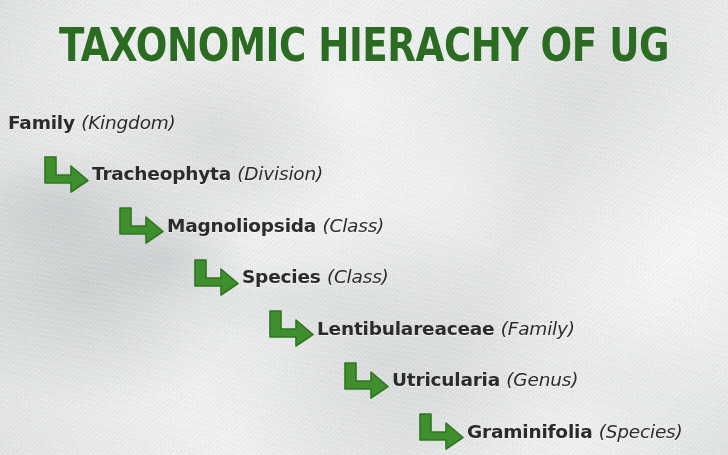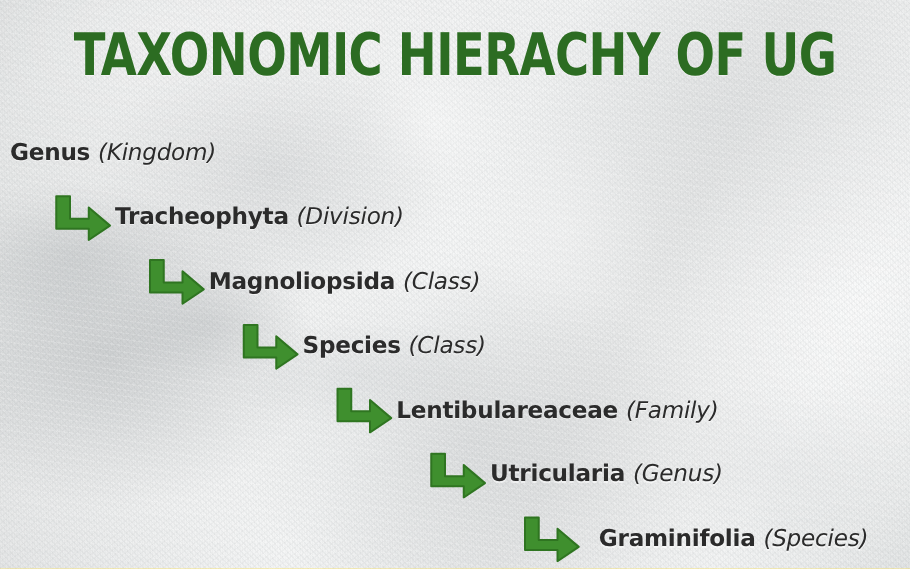--- a/index.html
+++ b/index.html
@@ -8,21 +8,21 @@
     font-family:"DejaVu Sans", sans-serif;
     background:#e9eaea;
     position:relative;
   }
 
   
   #stage{
     position:absolute;inset:0;
     width:728px;height:455px;
     overflow:hidden;
-    background:#fde047;
+    background:#5eead4;
   }
   .tex{position:absolute;inset:0;pointer-events:none;}
 
   
   .tex-a{
     background:
       radial-gradient(ellipse 240px 180px at 12% 62%, rgba(150,155,158,.34), rgba(150,155,158,0) 70%),
       radial-gradient(ellipse 200px 150px at 30% 30%, rgba(168,172,175,.26), rgba(168,172,175,0) 70%),
       radial-gradient(ellipse 260px 200px at 52% 78%, rgba(158,163,166,.22), rgba(158,163,166,0) 72%),
       radial-gradient(ellipse 300px 220px at 78% 20%, rgba(188,192,194,.20), rgba(188,192,194,0) 75%),
@@ -109,21 +109,21 @@
 <div id="stage">
   <div class="tex tex-a"></div>
   <div class="tex tex-b"></div>
   <div class="tex tex-c"></div>
   <div class="tex tex-d"></div>
 
   <div id="title">TAXONOMIC HIERACHY OF UG</div>
 
   <div id="tree">
       <div class="row noarrow" style="top: 100px; left: 8px;">
-        <span class="label"><span>Genus</span><span class="rank">(Kingdom)</span></span>
+        <span class="label"><span>Family</span><span class="rank">(Kingdom)</span></span>
       </div>
       <div class="row" style="top: 151.5px; left: 38px;">
         <svg class="arrow" viewBox="0 0 52 38">
           <path d="M7 2 H18 V20 H33 V11 L50 25.5 L33 37 V28 H7 Z" fill="#3f8f2e" stroke="#2f7521" stroke-width="1.6" stroke-linejoin="round"></path>
         </svg>
         <span class="label"><span>Tracheophyta</span><span class="rank">(Division)</span></span>
       </div>
       <div class="row" style="top: 203px; left: 113px;">
         <svg class="arrow" viewBox="0 0 52 38">
           <path d="M7 2 H18 V20 H33 V11 L50 25.5 L33 37 V28 H7 Z" fill="#3f8f2e" stroke="#2f7521" stroke-width="1.6" stroke-linejoin="round"></path>
@@ -141,20 +141,20 @@
           <path d="M7 2 H18 V20 H33 V11 L50 25.5 L33 37 V28 H7 Z" fill="#3f8f2e" stroke="#2f7521" stroke-width="1.6" stroke-linejoin="round"></path>
         </svg>
         <span class="label"><span>Lentibulareaceae</span><span class="rank">(Family)</span></span>
       </div>
       <div class="row" style="top: 357.5px; left: 338px;">
         <svg class="arrow" viewBox="0 0 52 38">
           <path d="M7 2 H18 V20 H33 V11 L50 25.5 L33 37 V28 H7 Z" fill="#3f8f2e" stroke="#2f7521" stroke-width="1.6" stroke-linejoin="round"></path>
         </svg>
         <span class="label"><span>Utricularia</span><span class="rank">(Genus)</span></span>
       </div>
-      <div class="row" style="top: 409px; left: 413px; gap: 12px;">
+      <div class="row" style="top: 409px; left: 413px;">
         <svg class="arrow" viewBox="0 0 52 38">
           <path d="M7 2 H18 V20 H33 V11 L50 25.5 L33 37 V28 H7 Z" fill="#3f8f2e" stroke="#2f7521" stroke-width="1.6" stroke-linejoin="round"></path>
         </svg>
         <span class="label"><span>Graminifolia</span><span class="rank">(Species)</span></span>
       </div>
     </div>
 </div>
 
 </body></html>

